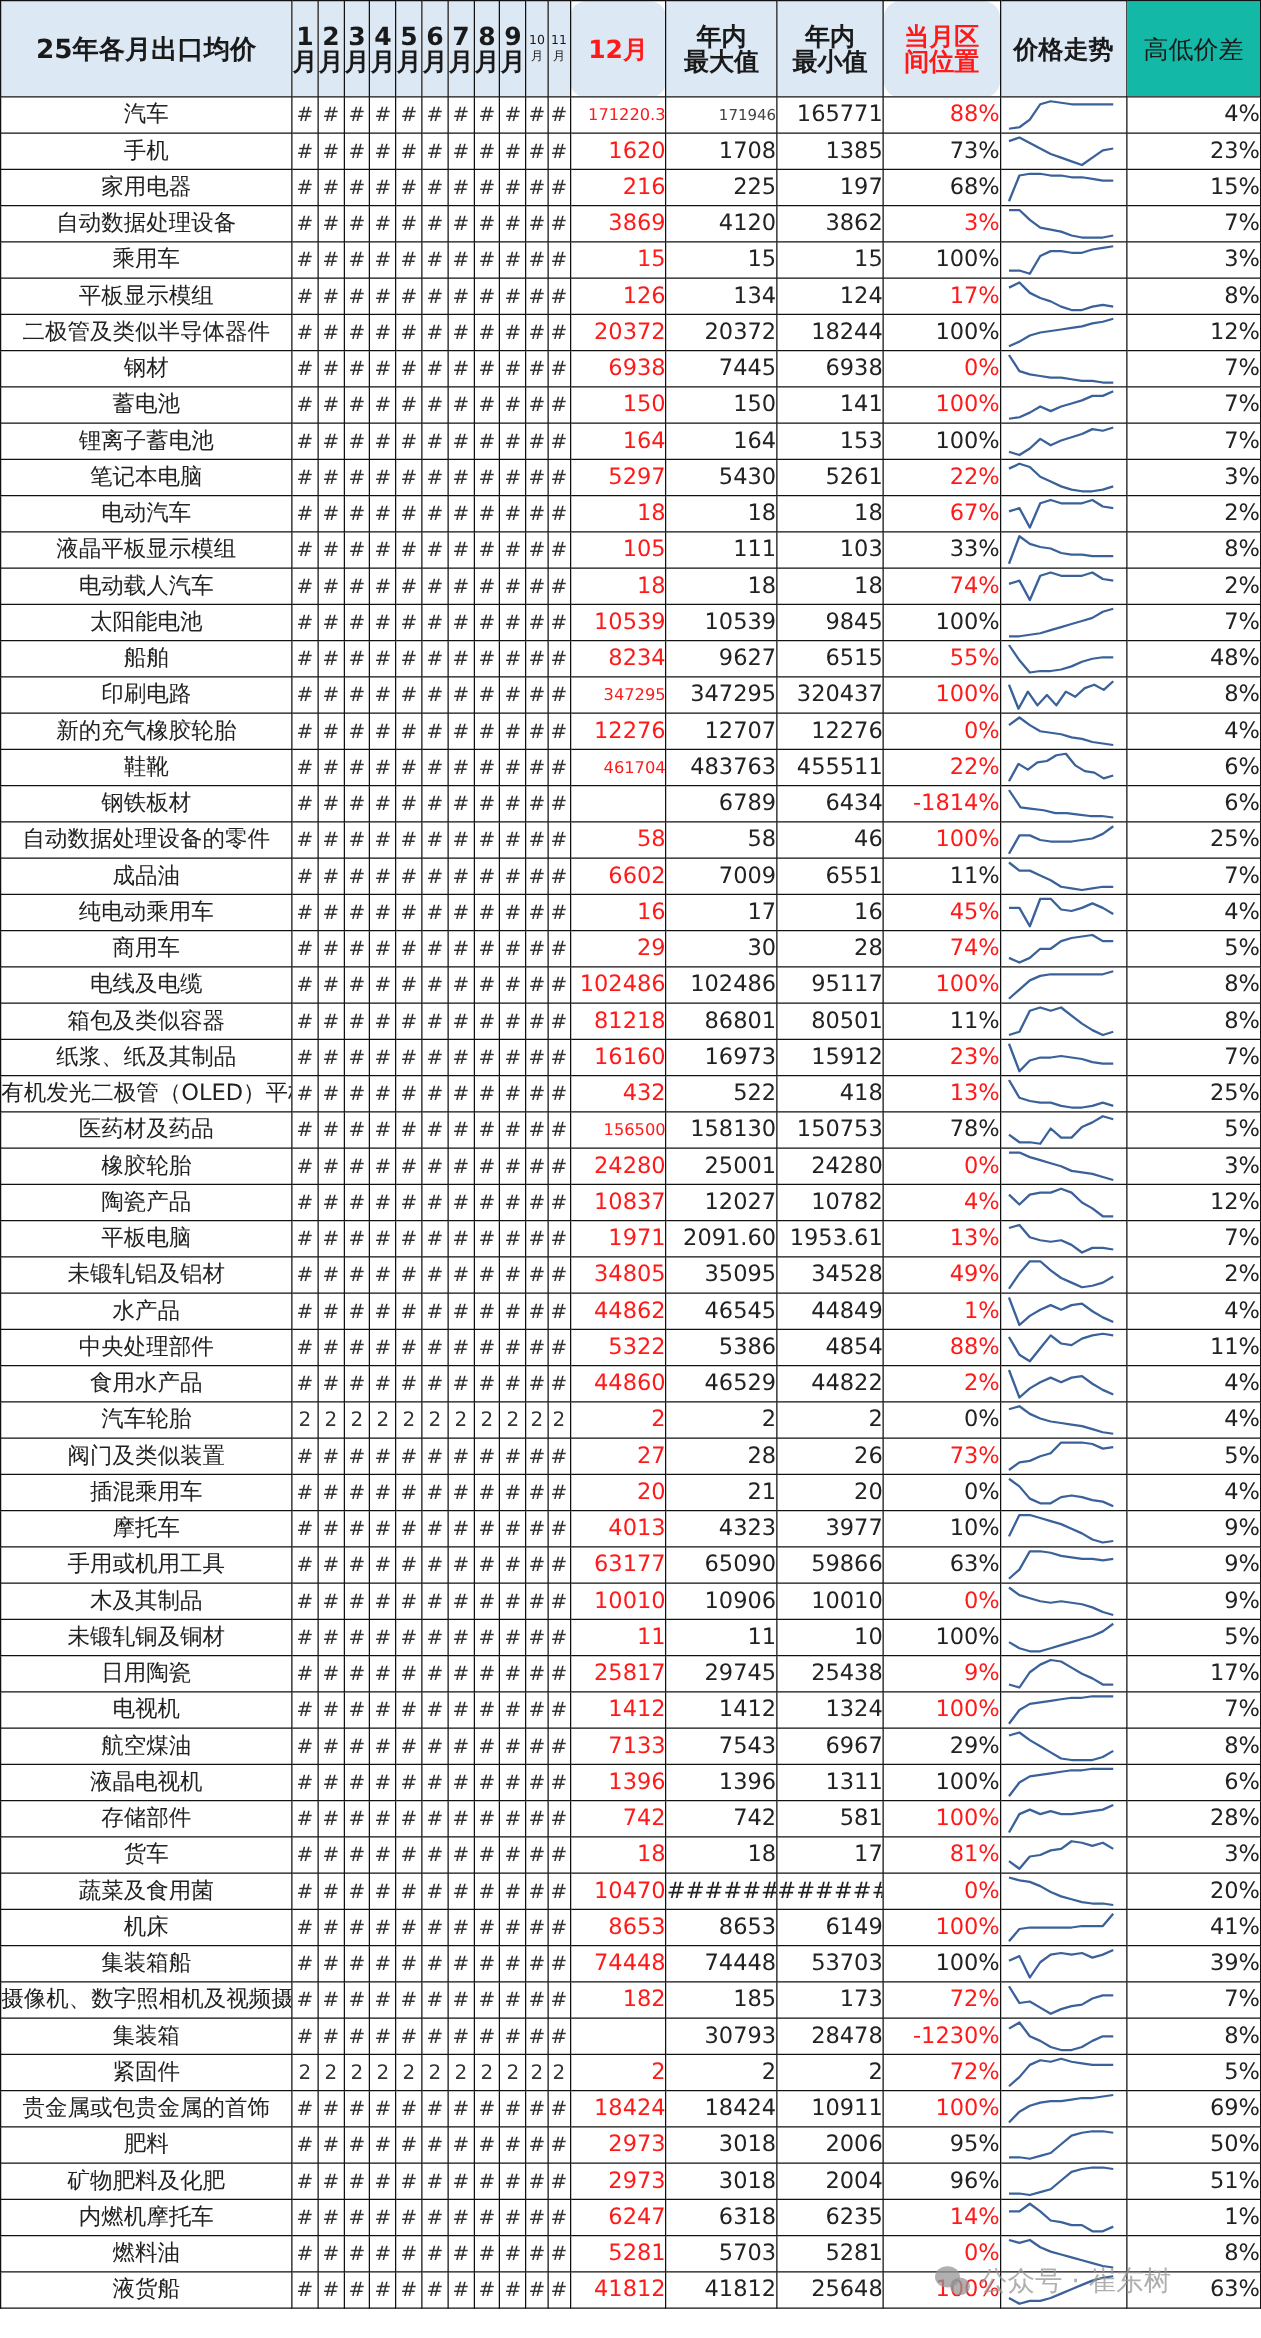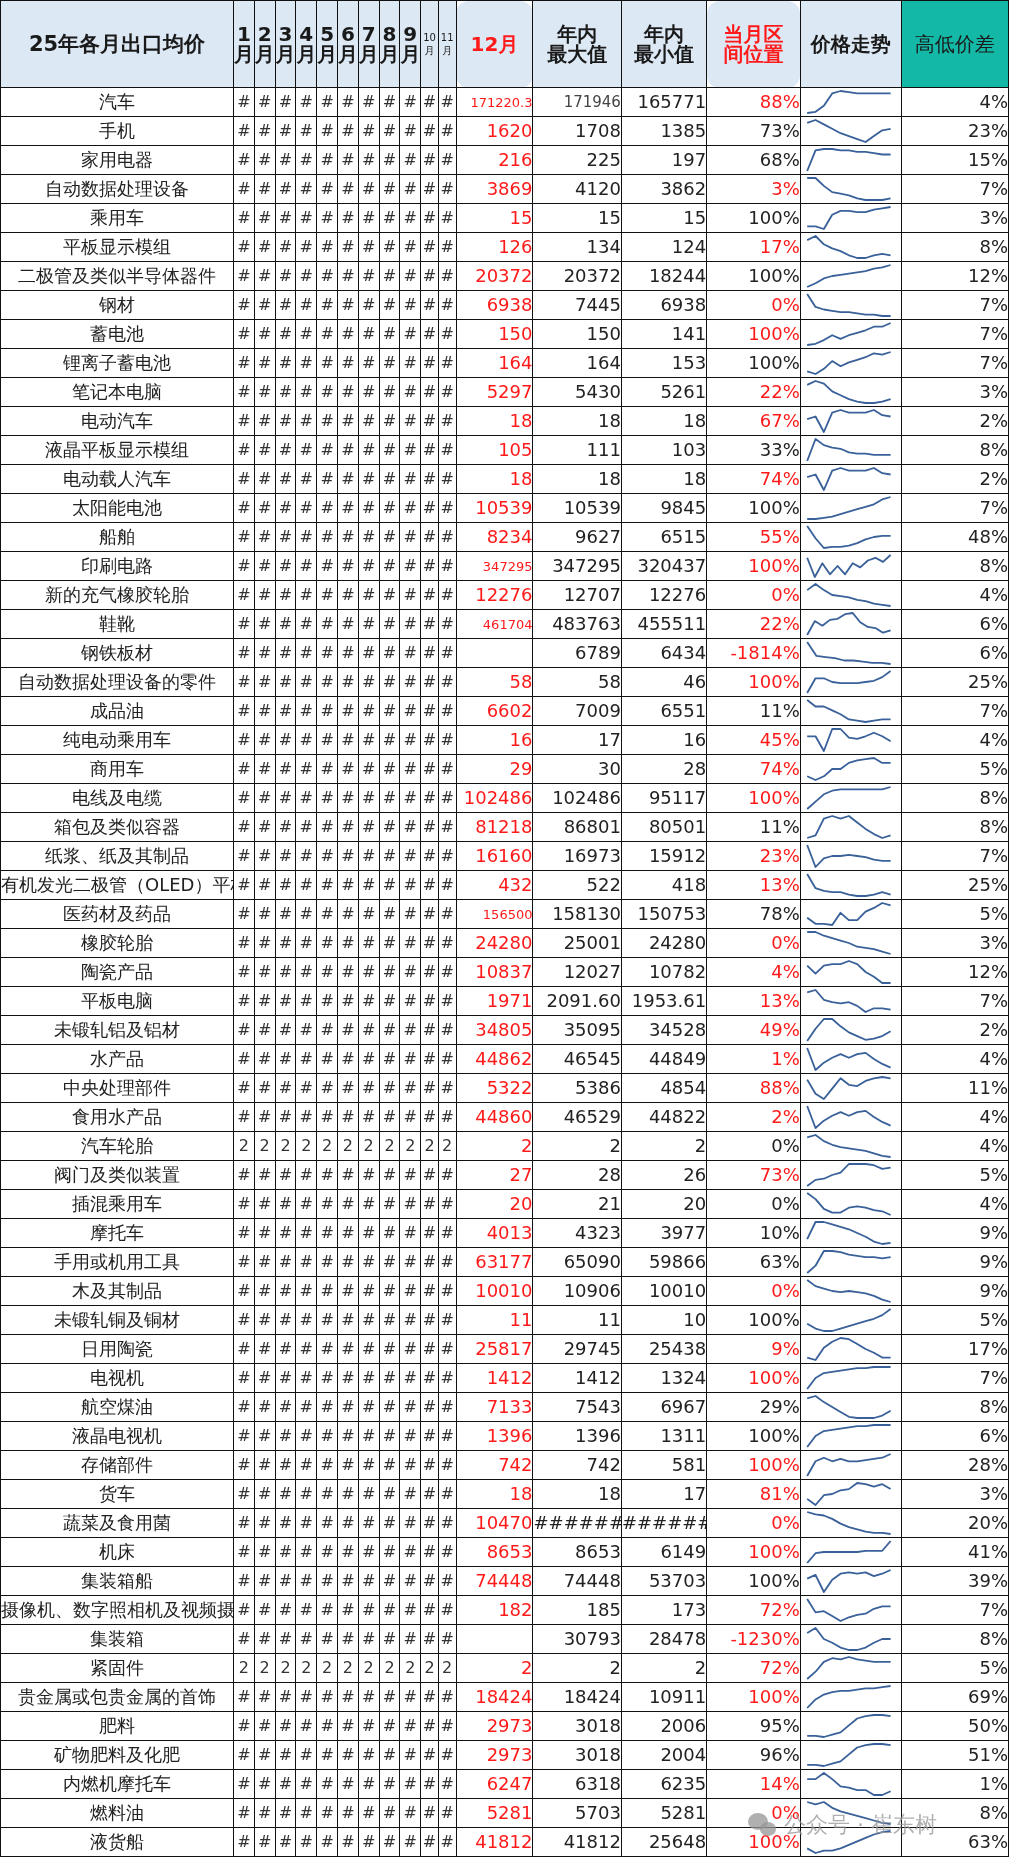--- a/index.html
+++ b/index.html
@@ -12,41 +12,41 @@
   }
   table.sheet td, table.sheet th {
     border: 1.5px solid #111;
     overflow: hidden;
     white-space: nowrap;
     padding: 0;
     line-height: 1;
   }
   thead th {
     background: #dde8f5;
-    height: 87px;
+    height: 77px;
     font-weight: bold;
     color: #1a1a1a;
     font-size: 20px;
     text-align: center;
     vertical-align: middle;
     margin-left: 27px;
   }
   th.title-cell { font-size: 21px; }
   th.month-cell { font-size: 20px; line-height: 1.15; }
   th.month-cell.small { font-size: 10px; font-weight: normal; line-height: 1.3; }
   th.red-head { color: #ff1a1a; border-radius: 13px; }
   th.two-line { line-height: 1.25; }
   th.diff-head { background: #14b8a6; font-weight: normal; font-size: 20px; }
   tbody td { height: 28.9px; font-size: 18px; }
   td.name { text-align: center; font-size: 18px; color: #222; text-overflow: clip; }
   td.m { text-align: center; font-size: 16px; color: #333; }
   td.cur { text-align: right; color: #ff1a1a; padding-right: 6px; font-size: 18px; }
   td.cur.small { font-size: 13px; margin-top: 48px; }
   td.num { text-align: right; padding-right: 4px; font-size: 18px; color: #222; }
-  td.num.small { font-size: 15px; color: #444; }
+  td.num.small { font-size: 12px; color: #444; }
   td.pos { text-align: right; padding-right: 4px; font-size: 18px; }
   td.pos.red { color: #ff1a1a; }
   td.pos.black { color: #222; }
   td.trend { padding: 0; }
   td.trend svg { display: block; width: 100%; height: 28px; }
   td.diff { text-align: right; padding-right: 6px; font-size: 18px; color: #222; border-color: #d8d8d8; border-left: 1.5px solid #111; }
   td.diff.boxed { border: 1.5px solid #111; }
   .watermark {
     position: absolute;
     left: 748px; top: 1810px;

